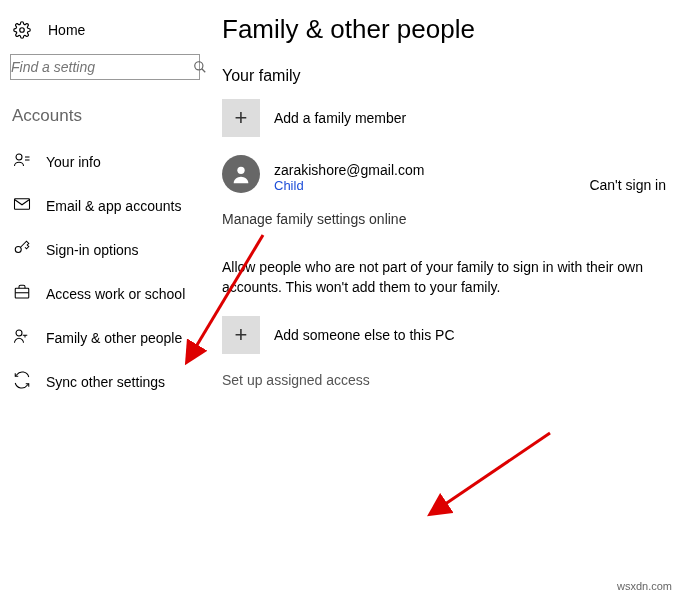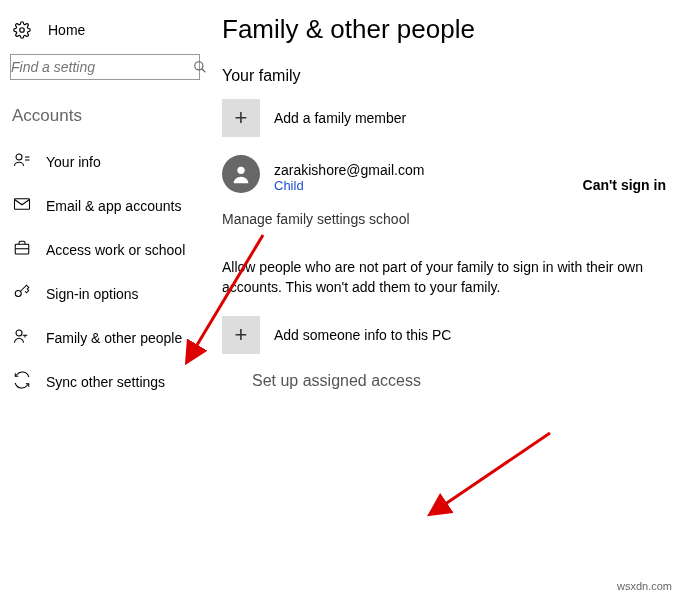--- a/index.html
+++ b/index.html
@@ -84,23 +84,23 @@
     }
     .avatar {
       width: 38px; height: 38px; border-radius: 50%;
       background: #676767;
       display:flex; align-items:center; justify-content:center;
       margin-right: 14px;
       flex-shrink:0;
     }
     .user-info .email { font-size: 14px; }
     .user-info .role { font-size: 13px; color: #1d4ed8; }
-    .user-status { margin-left: auto; font-size: 14px; padding-right: 4px; font-weight: bold;}
+    .user-status { margin-left: auto; font-size: 14px; padding-right: 4px;}
     .link-row { font-size: 14px; color: #333; margin-bottom: 30px; }
-    .setup-row { font-size: 16px; color: #555; margin-top: 10px; margin-left: 30px;}
+    .setup-row { font-size: 14px; color: #555; margin-top: 10px;}
     .watermark { position:absolute; bottom:4px; right:6px; font-size:11px; color:#666;margin-top:32px; }
     svg { display:block; }
     .arrow { position:absolute; pointer-events:none; }
   </style>
 </head>
 <body>
 
 <div class="container">
   <div class="sidebar">
     <div class="home-row">
@@ -143,36 +143,36 @@
             <rect x="2" y="5" width="20" height="14" rx="1"></rect>
             <polyline points="2,6 12,13 22,6"></polyline>
           </svg>
       </span>
       <span class="label">Email &amp; app accounts</span>
     </div>
 
     <div class="nav-item">
       <span class="icon">
         <svg width="18" height="18" viewBox="0 0 24 24" fill="none" stroke="#000" stroke-width="1.4">
+            <circle cx="7" cy="14" r="4"></circle>
+            <path d="M10 11l8-8 3 3-2 2 2 2-3 3-2-2"></path>
+          </svg>
+      </span>
+      <span class="label">Sign-in options</span>
+    </div>
+
+    <div class="nav-item">
+      <span class="icon">
+        <svg width="18" height="18" viewBox="0 0 24 24" fill="none" stroke="#000" stroke-width="1.4">
             <rect x="3" y="7" width="18" height="13" rx="1"></rect>
             <path d="M8 7V5a2 2 0 0 1 2-2h4a2 2 0 0 1 2 2v2"></path>
             <line x1="3" y1="13" x2="21" y2="13"></line>
           </svg>
       </span>
       <span class="label">Access work or school</span>
-    </div>
-
-    <div class="nav-item">
-      <span class="icon">
-        <svg width="18" height="18" viewBox="0 0 24 24" fill="none" stroke="#000" stroke-width="1.4">
-            <circle cx="7" cy="14" r="4"></circle>
-            <path d="M10 11l8-8 3 3-2 2 2 2-3 3-2-2"></path>
-          </svg>
-      </span>
-      <span class="label">Sign-in options</span>
     </div>
 
     <div class="nav-item">
       <span class="icon">
         <svg width="18" height="18" viewBox="0 0 24 24" fill="none" stroke="#000" stroke-width="1.4">
             <circle cx="8" cy="8" r="4"></circle>
             <path d="M2 21c0-3 3-6 6-6s6 3 6 6"></path>
             <path d="M16 14v-3m0 0h3m-3 0h-3"></path>
           </svg>
       </span>
@@ -211,29 +211,29 @@
             <path d="M4 22c0-4 4-7 8-7s8 3 8 7z"></path>
           </svg>
       </div>
       <div class="user-info">
         <div class="email">zarakishore@gmail.com</div>
         <div class="role">Child</div>
       </div>
       <div class="user-status">Can't sign in</div>
     </div>
 
-    <div class="link-row">Manage family settings school</div>
+    <div class="link-row">Manage family settings online</div>
 
     <p class="desc">Allow people who are not part of your family to sign in with their own accounts. This won't add them to your family.</p>
 
     <div class="add-row">
       <div class="plus-box">
           <span>+</span>
         </div>
-      <span class="label">Add someone info to this PC</span>
+      <span class="label">Add someone else to this PC</span>
     </div>
 
     <div class="setup-row">Set up assigned access</div>
   </div>
 </div>
 
 <svg class="arrow" style="left:178px; top:230px;" width="90" height="140">
   <defs>
       <marker id="ah1" markerWidth="8" markerHeight="8" refX="6" refY="4" orient="auto">
         <polygon points="0,0 8,4 0,8" fill="#d00"></polygon>

